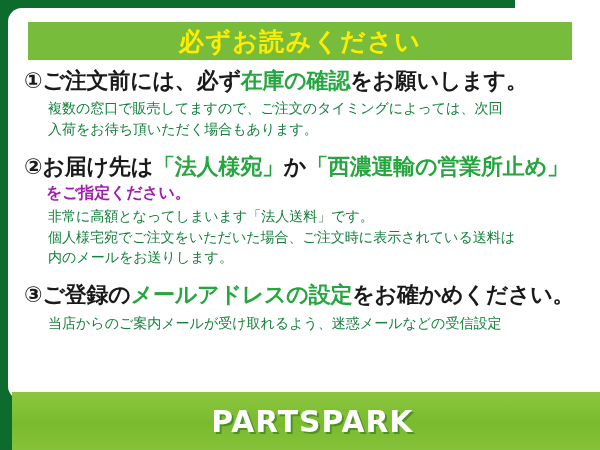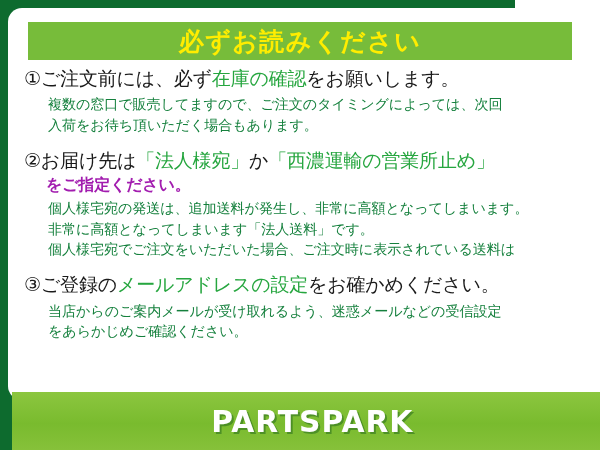--- a/index.html
+++ b/index.html
@@ -66,22 +66,22 @@
   }
   .item {
     padding: 0 14px 0 16px;
   }
   .item + .item {
     margin-top: 13px;
   }
 
   .headline {
     color: #1a1a1a;
-    font-size: 19px;
-    font-weight: normal;
+    font-size: 22px;
+    font-weight: bold;
     line-height: 1.34;
     letter-spacing: -0.2px;
     white-space: nowrap;
   }
   .headline .hl {
     color: #26a63f;   
   }
   .headline-cont {
     color: #a21caf;
     font-size: 16px;
@@ -141,30 +141,29 @@
           <div class="headline"><span>①</span><span>ご注文前には、必ず</span><span class="hl">在庫の確認</span><span>をお願いします。</span></div>
           <div class="detail">
             <div class="dline">複数の窓口で販売してますので、ご注文のタイミングによっては、次回</div>
             <div class="dline">入荷をお待ち頂いただく場合もあります。</div>
           </div>
         </div>
         <div class="item">
           <div class="headline"><span>②</span><span>お届け先は</span><span class="hl">「法人様宛」</span><span>か</span><span class="hl">「西濃運輸の営業所止め」</span></div>
           <div class="headline-cont">をご指定ください。</div>
           <div class="detail">
-            <div class="dline">個人様宅宛の発送は、追加送料が発生し、非常に高額となってしまいます。</div>
             <div class="dline">非常に高額となってしまいます「法人送料」です。</div>
             <div class="dline">個人様宅宛でご注文をいただいた場合、ご注文時に表示されている送料は</div>
+            <div class="dline">内のメールをお送りします。</div>
           </div>
         </div>
         <div class="item">
           <div class="headline"><span>③</span><span>ご登録の</span><span class="hl">メールアドレスの設定</span><span>をお確かめください。</span></div>
           <div class="detail">
             <div class="dline">当店からのご案内メールが受け取れるよう、迷惑メールなどの受信設定</div>
-            <div class="dline">をあらかじめご確認ください。</div>
           </div>
         </div>
       </div>
 
   </div>
 
   <div class="footer">
     <span class="brand">PARTSPARK</span>
   </div>
 

